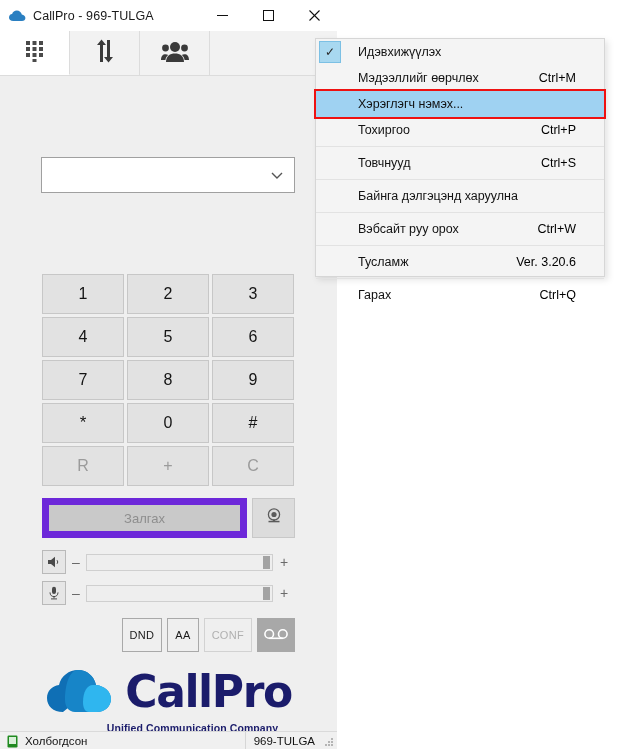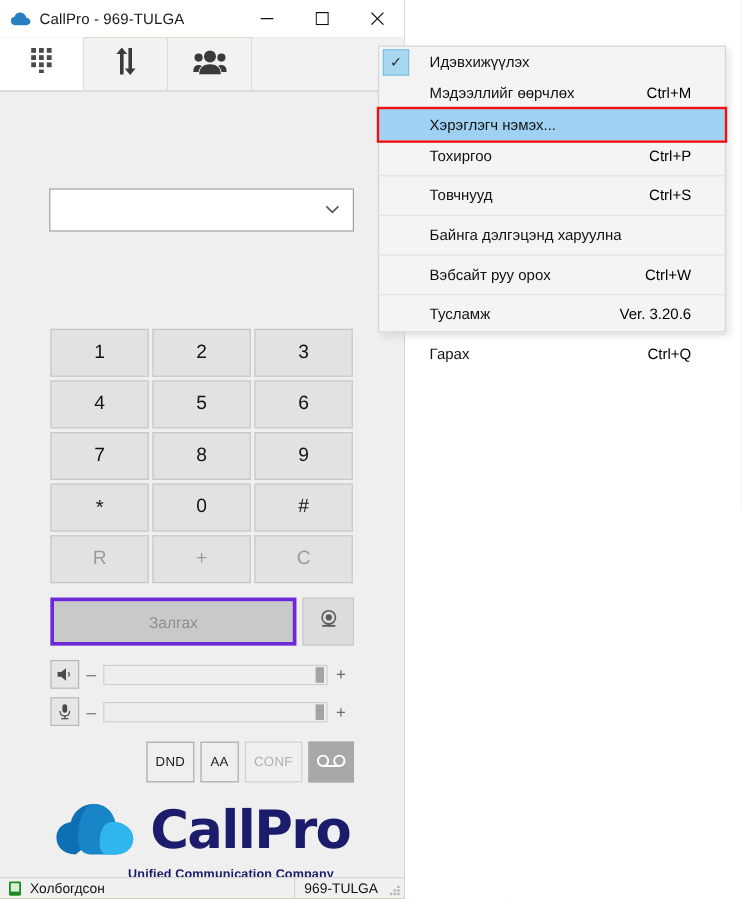--- a/index.html
+++ b/index.html
@@ -8,21 +8,21 @@
     background: #ffffff;
     font-family: "Liberation Sans", sans-serif;
     overflow: hidden;
   }
   #root { position: relative; width: 618px; height: 749px; background: #ffffff; }
 
   
   .app-window {
     position: absolute; left: 0; top: 0;
     width: 337px; height: 749px;
-    background: #4d7c0f;
+    background: #fde047;
     box-sizing: border-box;
   }
   .titlebar {
     position: absolute; left: 0; top: 0;
     width: 337px; height: 31px;
     background: #ffffff;
     display: flex; align-items: center;
   }
   .tb-icon {
     width: 18px; height: 31px; margin-left: 8px;
@@ -87,21 +87,21 @@
     box-sizing: border-box;
     display: flex; align-items: center; justify-content: center;
     font-size: 16px; color: #141414;
   }
   .key.dim { color: #9b9b9b; }
   .key.star { font-size: 17px; }
 
   .callrow { position: absolute; left: 42px; top: 422px; width: 253px; height: 40px; }
   .call-btn {
     position: absolute; left: 0; top: 0; width: 205px; height: 40px;
-    background: #c9c9c9; border: 3px solid #6d28d9; box-sizing: border-box;
+    background: #c9c9c9; border: 7px solid #6d28d9; box-sizing: border-box;
     display: flex; align-items: center; justify-content: center;
     font-size: 13px; color: #8e8e8e;
   }
   .cam-btn {
     position: absolute; right: 0; top: 0; width: 43px; height: 40px;
     background: #dcdcdc; border: 1px solid #c8c8c8; box-sizing: border-box;
     display: flex; align-items: center; justify-content: center;
   }
 
   .sliderrow { position: absolute; left: 42px; width: 253px; height: 24px; display: flex; align-items: center; }

